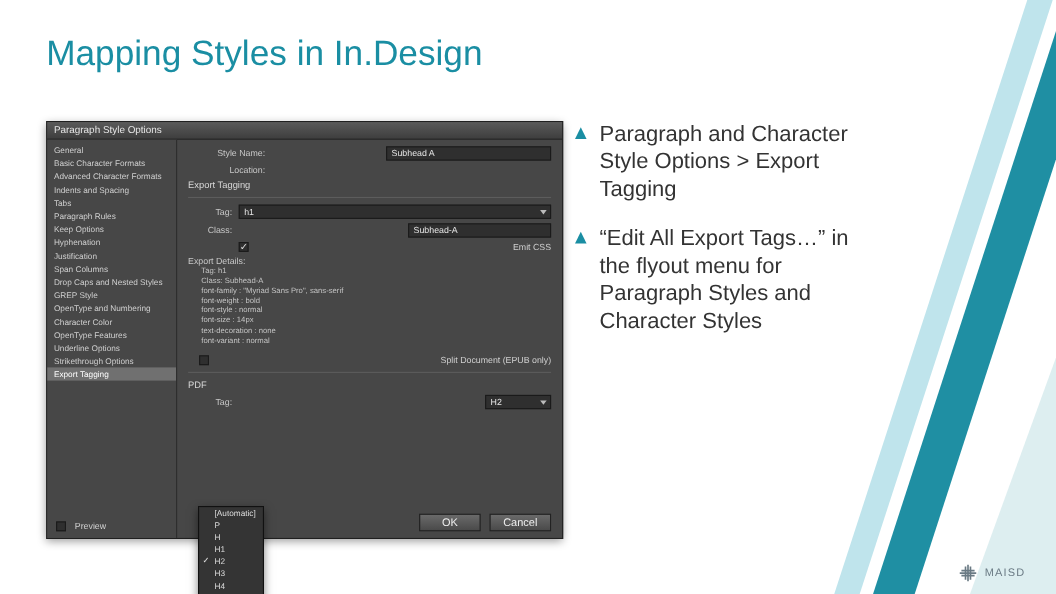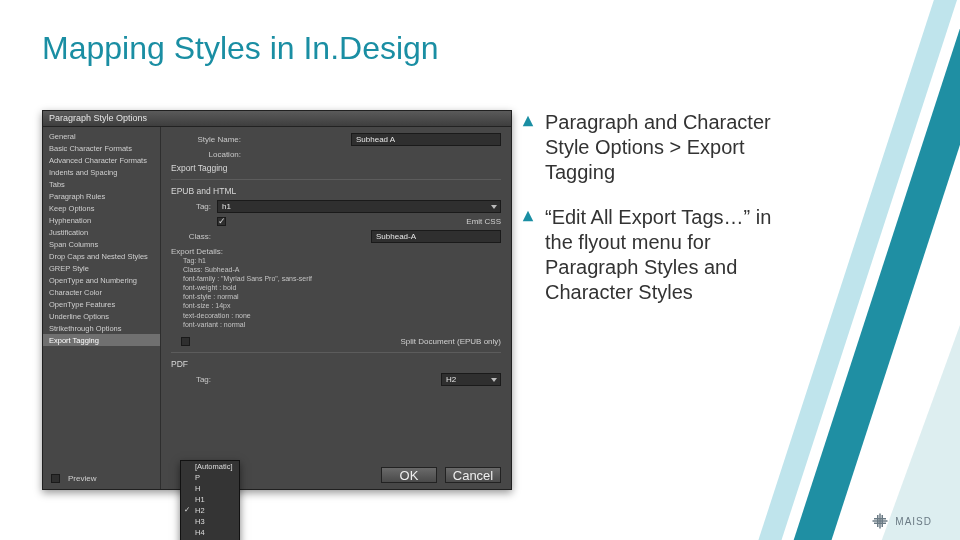--- a/index.html
+++ b/index.html
@@ -49,21 +49,21 @@
   .sel-field { width: 130px; position: relative; }
   .sel-field::after { content: ""; position: absolute; right: 3px; top: 4px; width: 0; height: 0; border-left: 3px solid transparent; border-right: 3px solid transparent; border-top: 4px solid #bbb; }
   .section { margin-top: 6px; border-top: 1px solid #5c5c5c; padding-top: 6px; }
   .section-title { font-size: 8.5px; color: #d8d8d8; margin-bottom: 4px; }
   .chk { display:inline-block; width:9px; height:9px; border:1px solid #1a1a1a; background:#2f2f2f; margin-right:4px; vertical-align:middle; position:relative;}
   .chk.on::after { content:"✓"; position:absolute; left:0; top:-2px; font-size:9px; color:#ddd; }
   .details { font-size: 7px; line-height: 1.3; color: #c4c4c4; margin-left: 12px; }
 
   .preview { position: absolute; left: 8px; bottom: 6px; font-size: 8px; color: #d0d0d0; display:flex; gap:4px;}
   .buttons { position: absolute; right: 10px; bottom: 6px; display: flex; gap: 8px; }
-  .btn { min-width: 56px; height: 16px; background: linear-gradient(#6a6a6a,#4a4a4a); border: 1px solid #222; color: #eee; font-size: 13px; display:flex; align-items:center; justify-content:center; }
+  .btn { min-width: 56px; height: 16px; background: linear-gradient(#6a6a6a,#4a4a4a); border: 1px solid #222; color: #eee; font-size: 10px; display:flex; align-items:center; justify-content:center; }
 
   
   .dropdown {
     position: absolute; left: 180px; top: 460px; width: 60px; background: #343434; border: 1px solid #111;
     box-shadow: 0 3px 8px rgba(0,0,0,0.5); font-size: 7.5px; z-index: 50;
   }
   .dropdown .opt { padding: 1px 14px; color: #ddd; position: relative; }
   .dropdown .opt.chk-on::before { content: "✓"; position: absolute; left: 3px; top: 0; font-size: 7.5px; color: #ddd; }
 
   
@@ -114,32 +114,31 @@
           <div class="row">
             <span class="lbl">Style Name:</span>
             <span class="field" style="max-width:150px">Subhead A</span>
           </div>
           <div class="row">
             <span class="lbl">Location:</span>
           </div>
           <div style="font-size:8.5px;color:#d8d8d8;margin:2px 0 4px 0">Export Tagging</div>
 
           <div class="section">
-            <div class="section-title">EPUB and HTML</div>
             <div class="row">
               <span class="lbl" style="width:40px">Tag:</span>
               <span class="field sel-field">h1</span>
             </div>
+            <div class="row">
+              <span class="lbl" style="width:40px">Class:</span>
+              <span class="field" style="max-width:130px">Subhead-A</span>
+            </div>
             <div class="row" style="margin-left:46px">
               <span class="chk on"></span>
               <span>Emit CSS</span>
-            </div>
-            <div class="row">
-              <span class="lbl" style="width:40px">Class:</span>
-              <span class="field" style="max-width:130px">Subhead-A</span>
             </div>
             <div style="margin-top:4px;font-size:8px;color:#c8c8c8">Export Details:</div>
             <div class="details" id="details">
                 <div>Tag: h1</div>
                 <div>Class: Subhead-A</div>
                 <div>font-family : "Myriad Sans Pro", sans-serif</div>
                 <div>font-weight : bold</div>
                 <div>font-style : normal</div>
                 <div>font-size : 14px</div>
                 <div>text-decoration : none</div>

